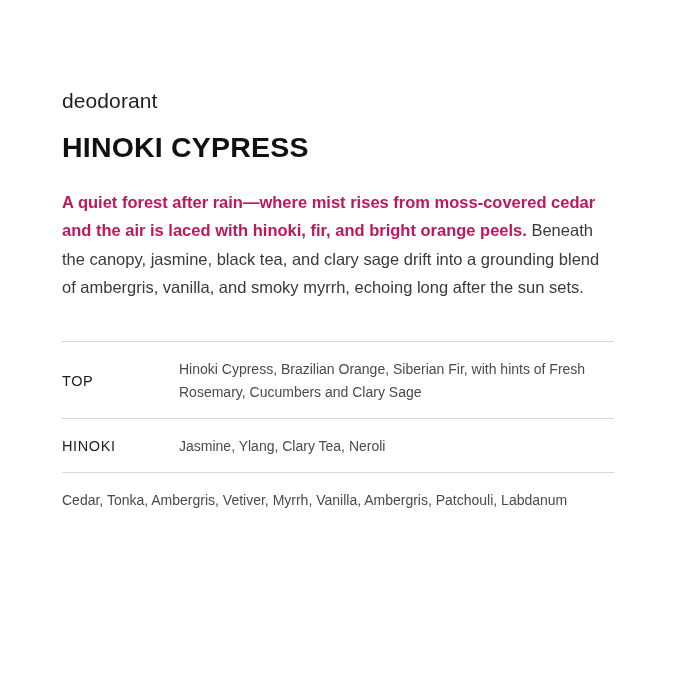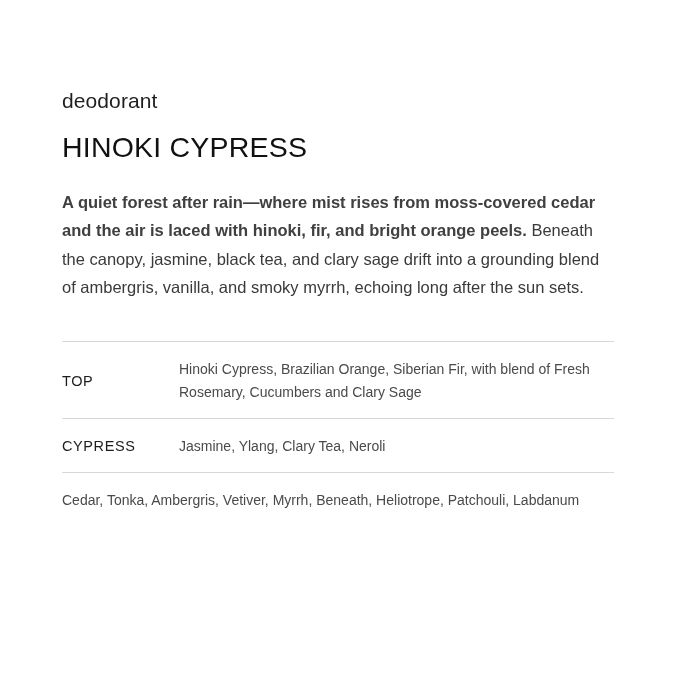--- a/index.html
+++ b/index.html
@@ -24,36 +24,36 @@
   .category {
     font-size: 21px;
     font-weight: 400;
     line-height: 1.2;
     letter-spacing: 0.1px;
     color: #1f1f1f;
     margin: 0 0 18px 0;
   }
   .title {
     font-size: 28.5px;
-    font-weight: 400;
+    font-weight: 700;
     letter-spacing: 0.2px;
     line-height: 1.15;
     color: #111111;
     margin: 0 0 24px 0;
   }
   .description {
     font-size: 16.5px;
     line-height: 1.72;
     color: #262626;
     margin: 0;
     max-width: 552px;
   }
   .description .lead {
     font-weight: 700;
-    color: #404040;
+    color: #be185d;
   }
   .description .rest {
     font-weight: 400;
     color: #3a3a3a;
   }
   .notes {
     margin-top: 40px;
     width: 552px;
     border-collapse: collapse;
   }
@@ -91,27 +91,27 @@
   <h1 class="title">HINOKI CYPRESS</h1>
 
   <p class="description">
     <span class="lead">A quiet forest after rain—where mist rises from moss-covered cedar and the air is laced with hinoki, fir, and bright orange peels.</span><span class="rest"> Beneath the canopy, jasmine, black tea, and clary sage drift into a grounding blend of ambergris, vanilla, and smoky myrrh, echoing long after the sun sets.</span>
   </p>
 
   <div class="notes">
 
     <div class="note-row first">
       <div class="note-label">TOP</div>
-      <div class="note-value">Hinoki Cypress, Brazilian Orange, Siberian Fir, with blend of Fresh Rosemary, Cucumbers and Clary Sage</div>
+      <div class="note-value">Hinoki Cypress, Brazilian Orange, Siberian Fir, with hints of Fresh Rosemary, Cucumbers and Clary Sage</div>
     </div>
 
     <div class="note-row">
-      <div class="note-label">CYPRESS</div>
+      <div class="note-label">HINOKI</div>
       <div class="note-value">Jasmine, Ylang, Clary Tea, Neroli</div>
     </div>
 
     <div class="note-row">
-      <div class="note-value">Cedar, Tonka, Ambergris, Vetiver, Myrrh, Beneath, Heliotrope, Patchouli, Labdanum</div>
+      <div class="note-value">Cedar, Tonka, Ambergris, Vetiver, Myrrh, Vanilla, Ambergris, Patchouli, Labdanum</div>
     </div>
 
   </div>
 
 </div>
 
 </body></html>

